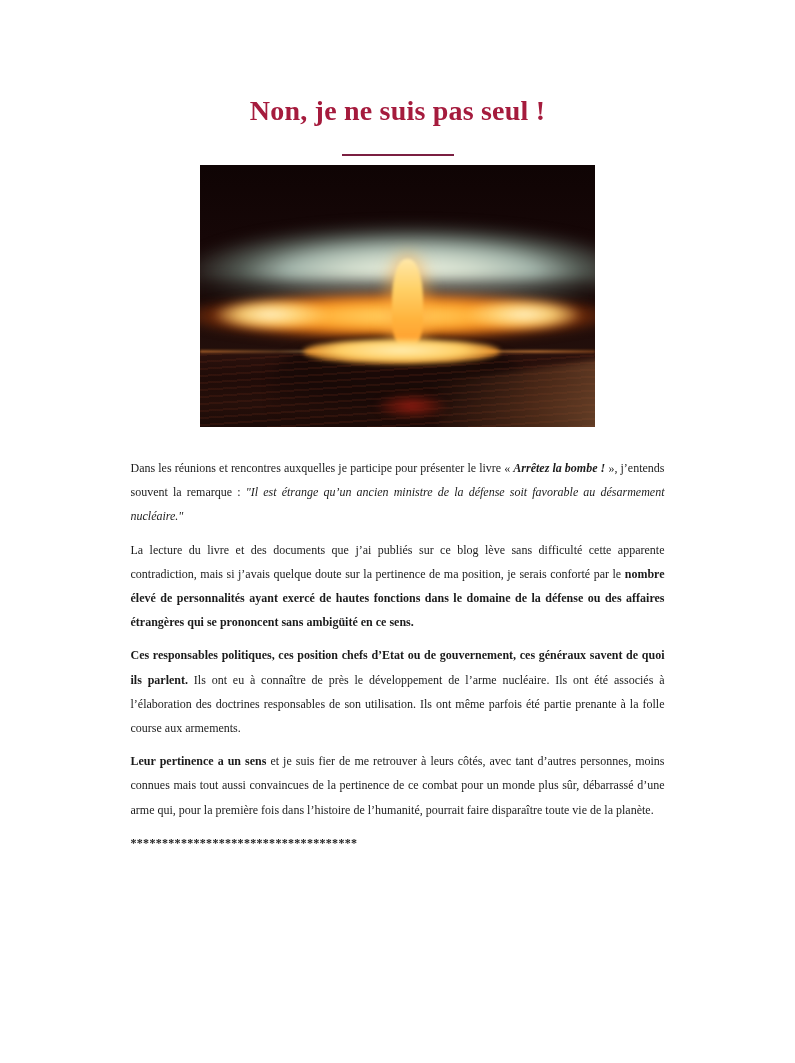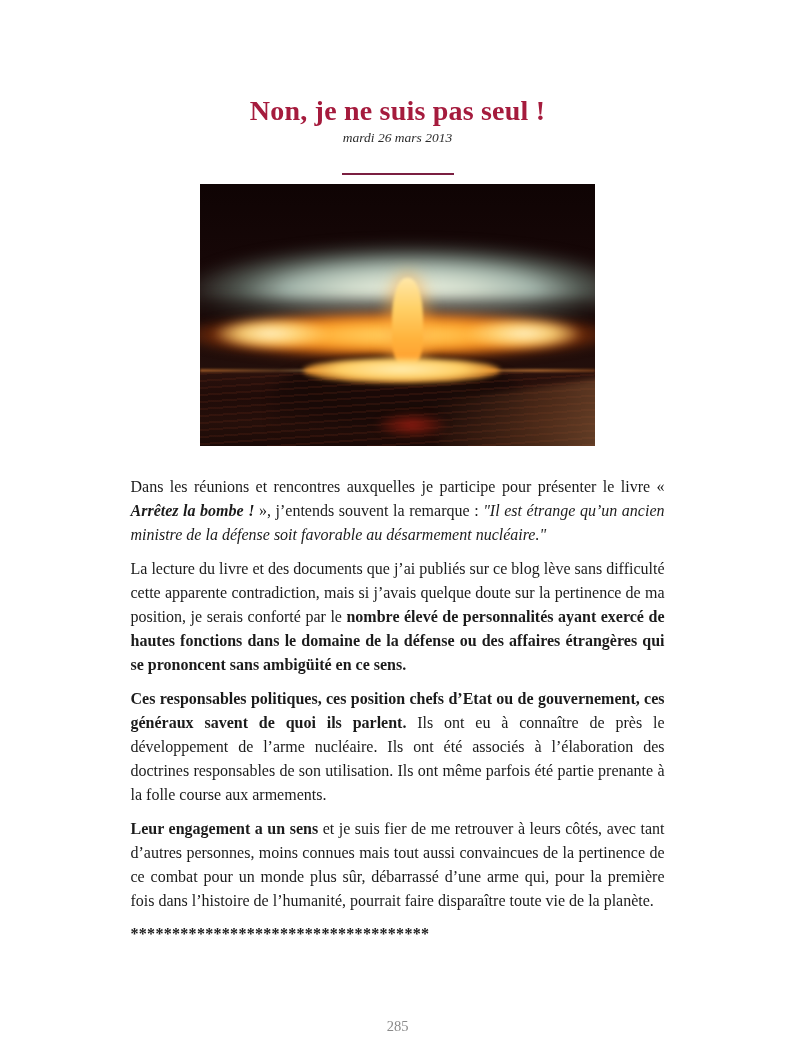--- a/index.html
+++ b/index.html
@@ -134,21 +134,21 @@
       rgba(255,222,142,0.65) 45%, rgba(255,190,100,0.25) 60%,
       rgba(255,160,70,0.55) 85%, rgba(255,140,50,0.3) 100%);
     filter: blur(1px);
   }
   
   .body {
     width: 534px;
     margin: 29px auto 0 auto;
   }
   .body p {
-    font-size: 16px;
+    font-size: 12px;
     line-height: 24.2px;
     text-align: justify;
     color: #1b1b1b;
     margin-bottom: 9px;
   }
   .r-b  { font-weight: bold; }
   .r-i  { font-style: italic; }
   .r-bi { font-weight: bold; font-style: italic; }
   .asterisks {
     font-weight: bold;
@@ -164,21 +164,20 @@
     font-size: 14.5px;
     color: #8a8a8a;
   }
 </style>
 </head>
 <body>
 
 <div class="page">
 
   <h1 class="title">Non, je ne suis pas seul !</h1>
-  <div class="date">mardi 26 mars 2013</div>
   <div class="separator"></div>
 
   <div class="photo">
     <div class="ph-sky"></div>
     <div class="ph-cap"></div>
     <div class="ph-capshadow"></div>
     <div class="ph-flare"></div>
     <div class="ph-flare-left"></div>
     <div class="ph-flare-right"></div>
     <div class="ph-sea"></div>
@@ -191,20 +190,19 @@
     <div class="ph-redglow"></div>
   </div>
 
   <div class="body">
     <p><span>Dans les réunions et rencontres auxquelles je participe pour présenter le livre « </span><span class="r-bi">Arrêtez la bombe !</span><span> », j’entends souvent la remarque : </span><span class="r-i">"Il est étrange qu’un ancien ministre de la défense soit favorable au désarmement nucléaire."</span></p>
 
     <p><span>La lecture du livre et des documents que j’ai publiés sur ce blog lève sans difficulté cette apparente contradiction, mais si j’avais quelque doute sur la pertinence de ma position, je serais conforté par le </span><span class="r-b">nombre élevé de personnalités ayant exercé de hautes fonctions dans le domaine de la défense ou des affaires étrangères qui se prononcent sans ambigüité en ce sens.</span></p>
 
     <p><span class="r-b">Ces responsables politiques, ces position chefs d’Etat ou de gouvernement, ces généraux savent de quoi ils parlent.</span><span> Ils ont eu à connaître de près le développement de l’arme nucléaire. Ils ont été associés à l’élaboration des doctrines responsables de son utilisation. Ils ont même parfois été partie prenante à la folle course aux armements.</span></p>
 
-    <p><span class="r-b">Leur engagement a un sens</span><span> et je suis fier de me retrouver à leurs côtés, avec tant d’autres personnes, moins connues mais tout aussi convaincues de la pertinence de ce combat pour un monde plus sûr, débarrassé d’une arme qui, pour la première fois dans l’histoire de l’humanité, pourrait faire disparaître toute vie de la planète.</span></p>
+    <p><span class="r-b">Leur pertinence a un sens</span><span> et je suis fier de me retrouver à leurs côtés, avec tant d’autres personnes, moins connues mais tout aussi convaincues de la pertinence de ce combat pour un monde plus sûr, débarrassé d’une arme qui, pour la première fois dans l’histoire de l’humanité, pourrait faire disparaître toute vie de la planète.</span></p>
 
     <p class="asterisks">************************************</p>
   </div>
 
-  <div class="page-number">285</div>
 
 </div>
 
 </body></html>

